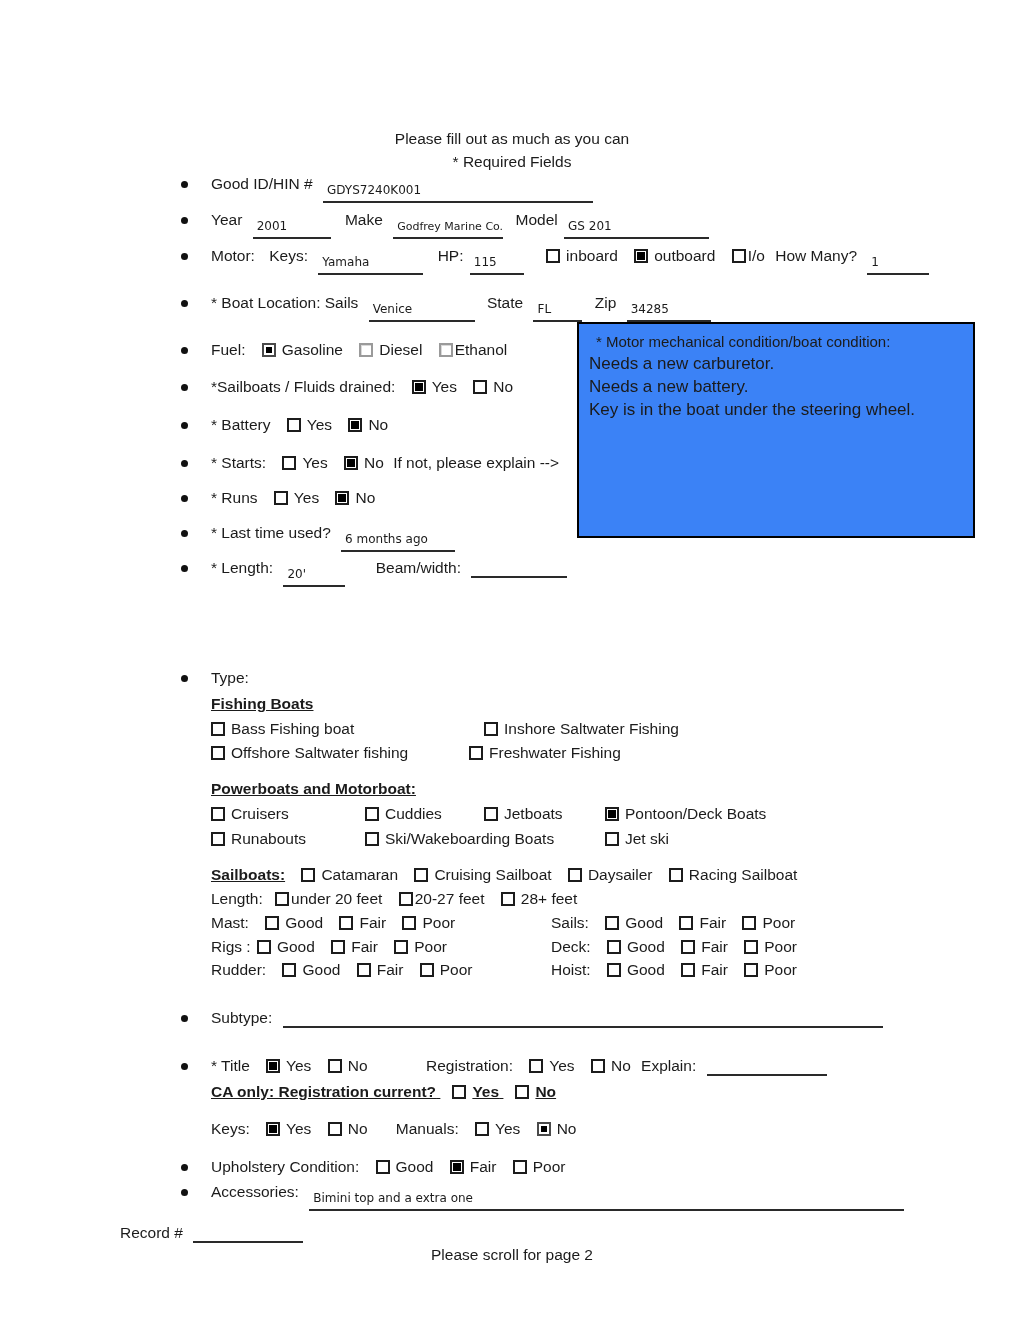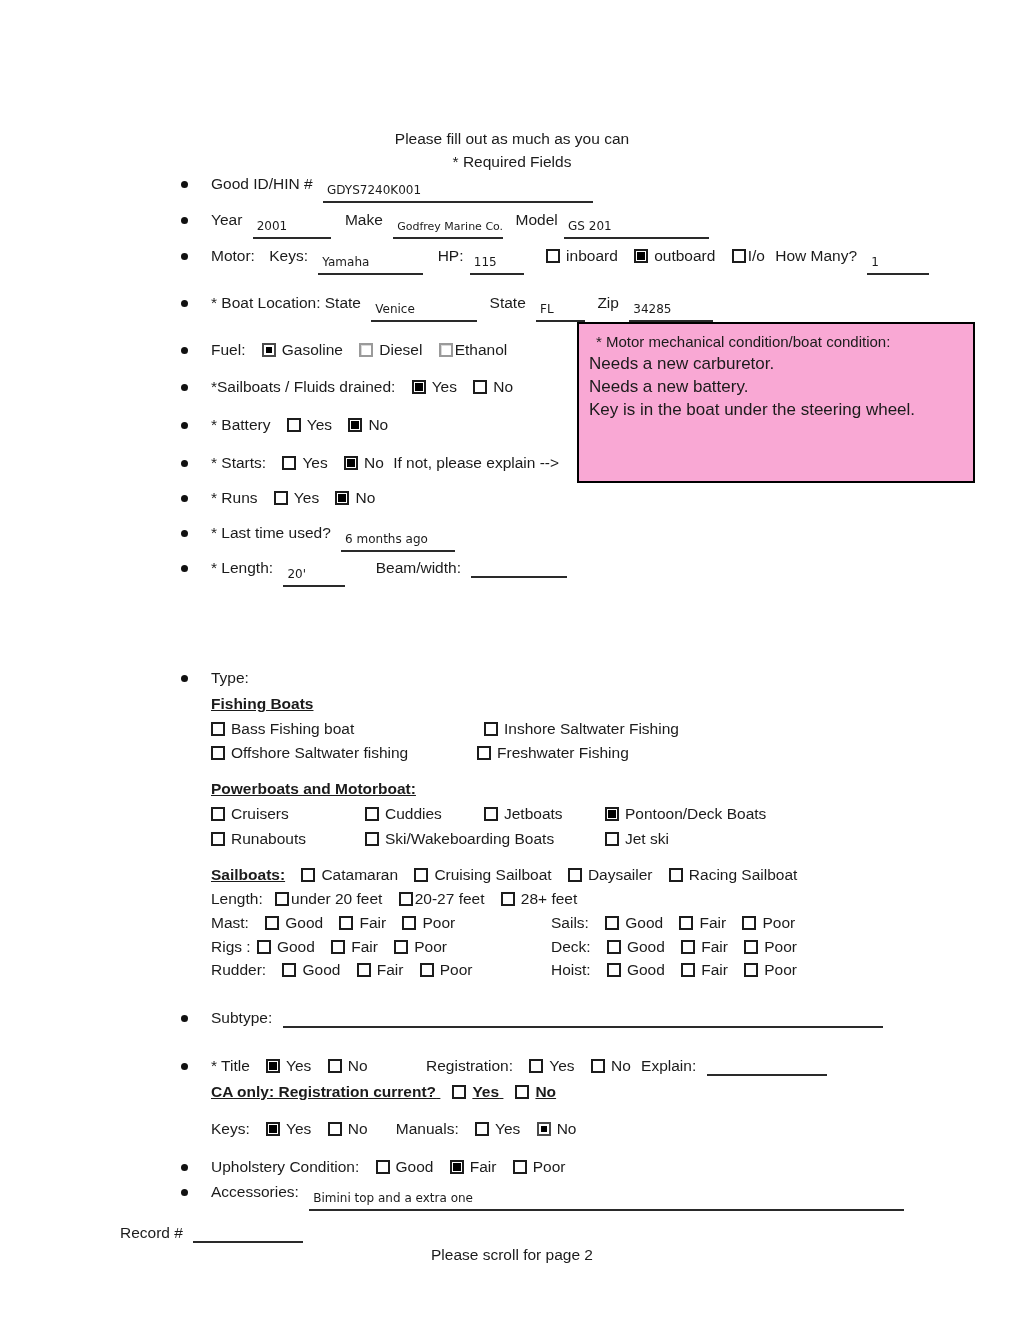--- a/index.html
+++ b/index.html
@@ -21,22 +21,22 @@
   .cb.nr{margin-right:2px;}
   .cb.ml0{margin-left:2px;}
   .cell > .cb:first-child, .row > .cb:first-child{margin-left:0;}
   
   .fill{display:inline-block;border-bottom:2px solid #2a2a2a;height:19px;vertical-align:-5px;
         margin-left:6px;}
   .val{display:block;font-family:"DejaVu Sans",sans-serif;font-size:12px;line-height:17px;
        padding-left:4px;white-space:nowrap;}
   .val.small{font-size:11px;line-height:18px;}
   
-  .cond{position:absolute;left:577px;top:322px;width:398px;height:161px;border:2px solid #000;
-        box-sizing:border-box;padding:7px 10px;background:#f9a8d4;}
+  .cond{position:absolute;left:577px;top:322px;width:398px;height:216px;border:2px solid #000;
+        box-sizing:border-box;padding:7px 10px;background:#3b82f6;}
   .cond-title{font-size:15px;padding-left:7px;line-height:21px;}
   .cond-line{font-family:"Liberation Sans",sans-serif;font-size:17px;line-height:23px;}
 </style>
 </head>
 <body>
 
 <div class="page">
 
   <div class="row center" style="top:128px">
     <span>Please fill out as much as you can</span>
@@ -66,21 +66,21 @@
     <span style="margin-left:10px">HP:</span>
     <span class="fill" style="width:54px;margin-left:2px"><span class="val">115</span></span>
     <span class="cb" style="margin-left:18px" data-checked="false"></span><span>inboard</span>
     <span class="cb" data-checked="true"></span><span>outboard</span>
     <span class="cb nr" data-checked="false"></span><span>I/o</span>
     <span style="margin-left:6px">How Many?</span>
     <span class="fill" style="width:62px"><span class="val">1</span></span>
   </div>
 
   <div class="row bul" style="top:292px">
-    <span>* Boat Location: State</span>
+    <span>* Boat Location: Sails</span>
     <span class="fill" style="width:106px"><span class="val">Venice</span></span>
     <span style="margin-left:8px">State</span>
     <span class="fill" style="width:49px"><span class="val">FL</span></span>
     <span style="margin-left:8px">Zip</span>
     <span class="fill" style="width:84px"><span class="val">34285</span></span>
   </div>
 
   <div class="row bul" style="top:339px">
     <span>Fuel:</span>
     <span class="cb dot" data-checked="true"></span><span>Gasoline</span>
@@ -146,21 +146,21 @@
       <span class="cb" data-checked="false"></span><span>Bass Fishing boat</span>
     </span>
     <span class="cell" style="left:273px">
       <span class="cb" data-checked="false"></span><span>Inshore Saltwater Fishing</span>
     </span>
   </div>
   <div class="row" style="top:742px;height:22px">
     <span class="cell" style="left:0">
       <span class="cb" data-checked="false"></span><span>Offshore Saltwater fishing</span>
     </span>
-    <span class="cell" style="left:266px">
+    <span class="cell" style="left:258px">
       <span class="cb" data-checked="false"></span><span>Freshwater Fishing</span>
     </span>
   </div>
 
   <div class="row bold" style="top:778px">
     <span>Powerboats and Motorboat:</span>
   </div>
   <div class="row" style="top:803px;height:22px">
     <span class="cell" style="left:0">
       <span class="cb" data-checked="false"></span><span>Cruisers</span>

